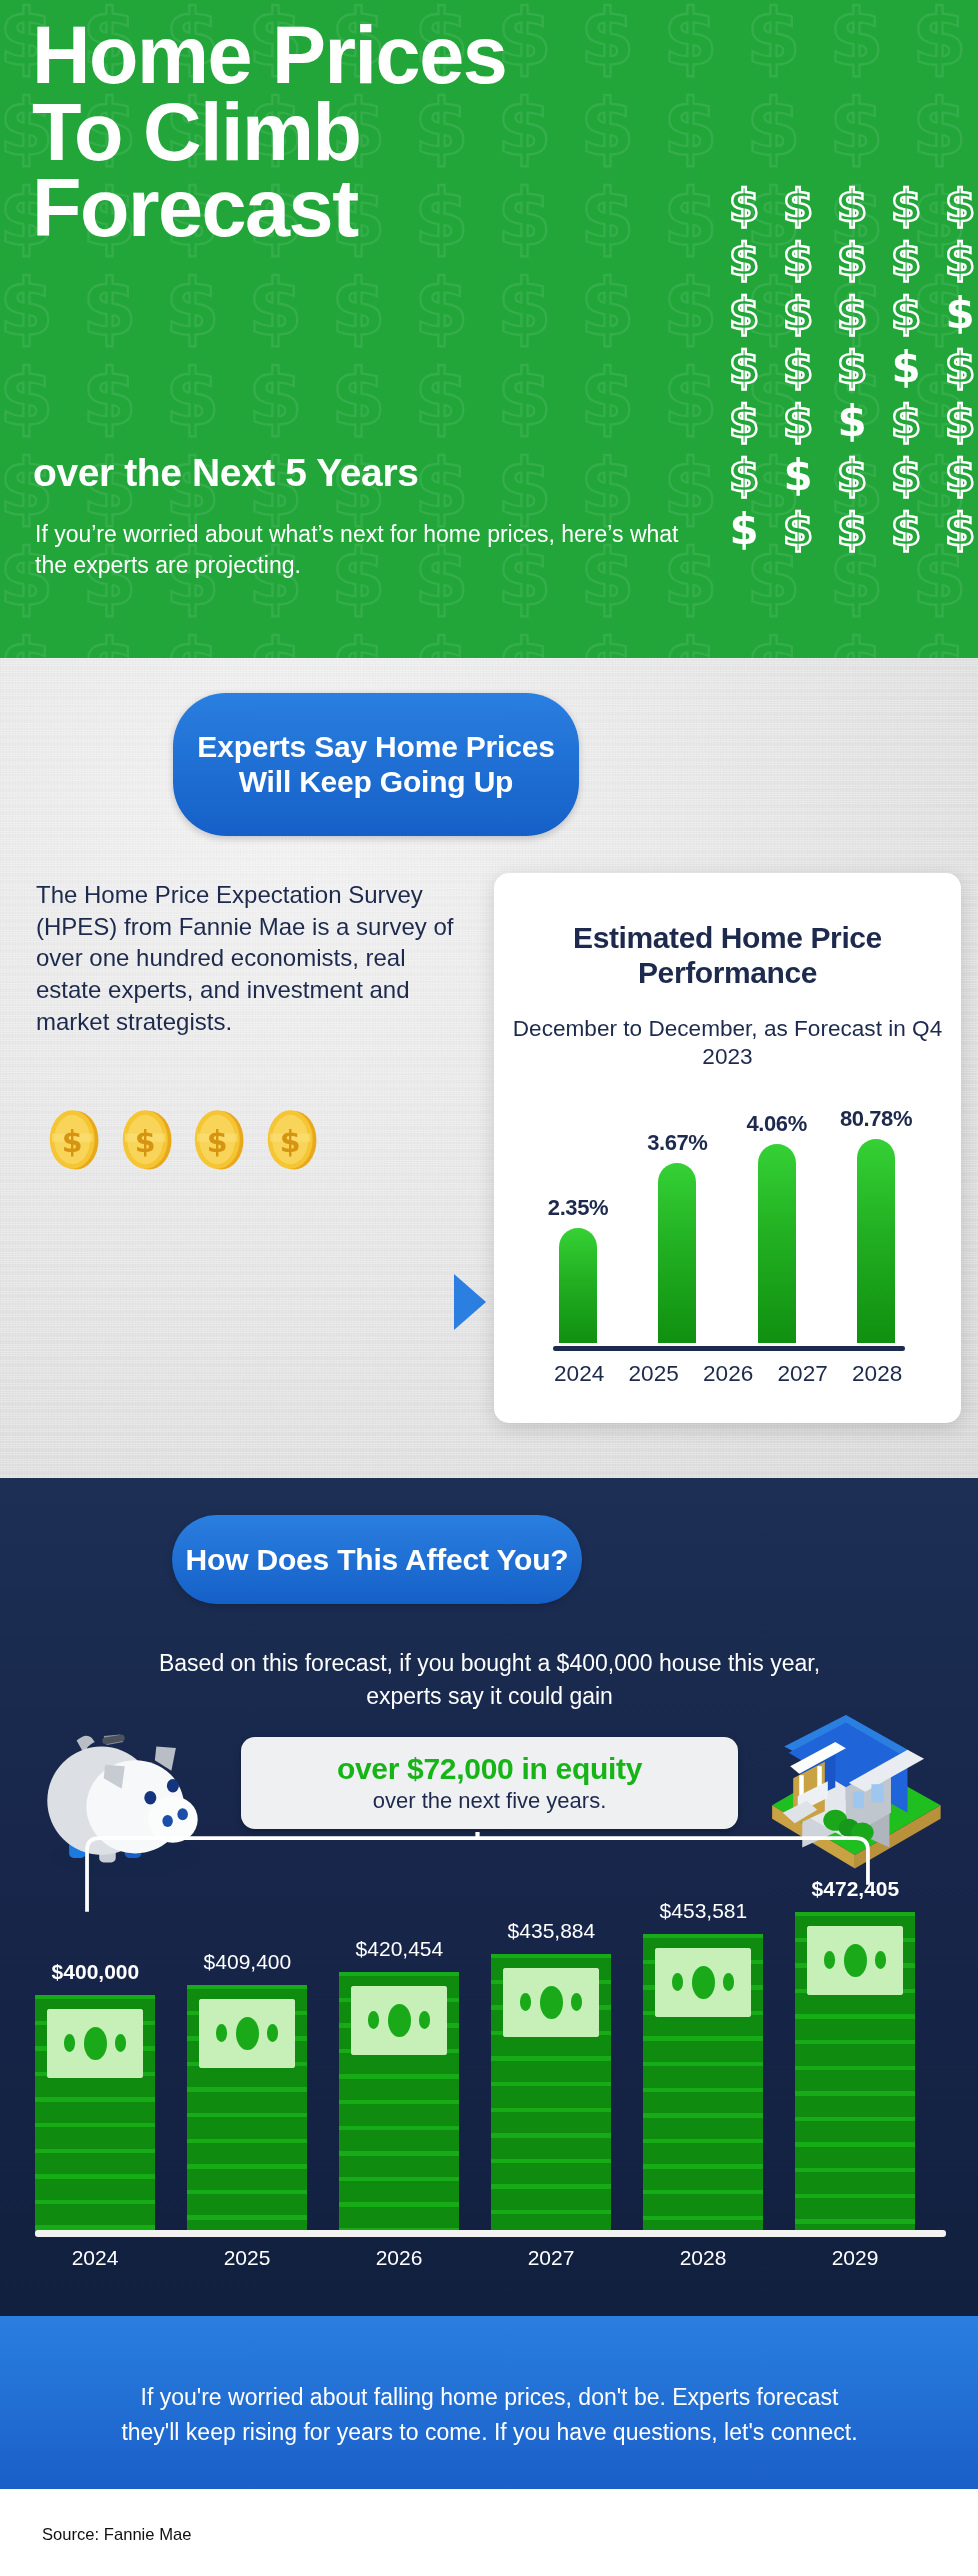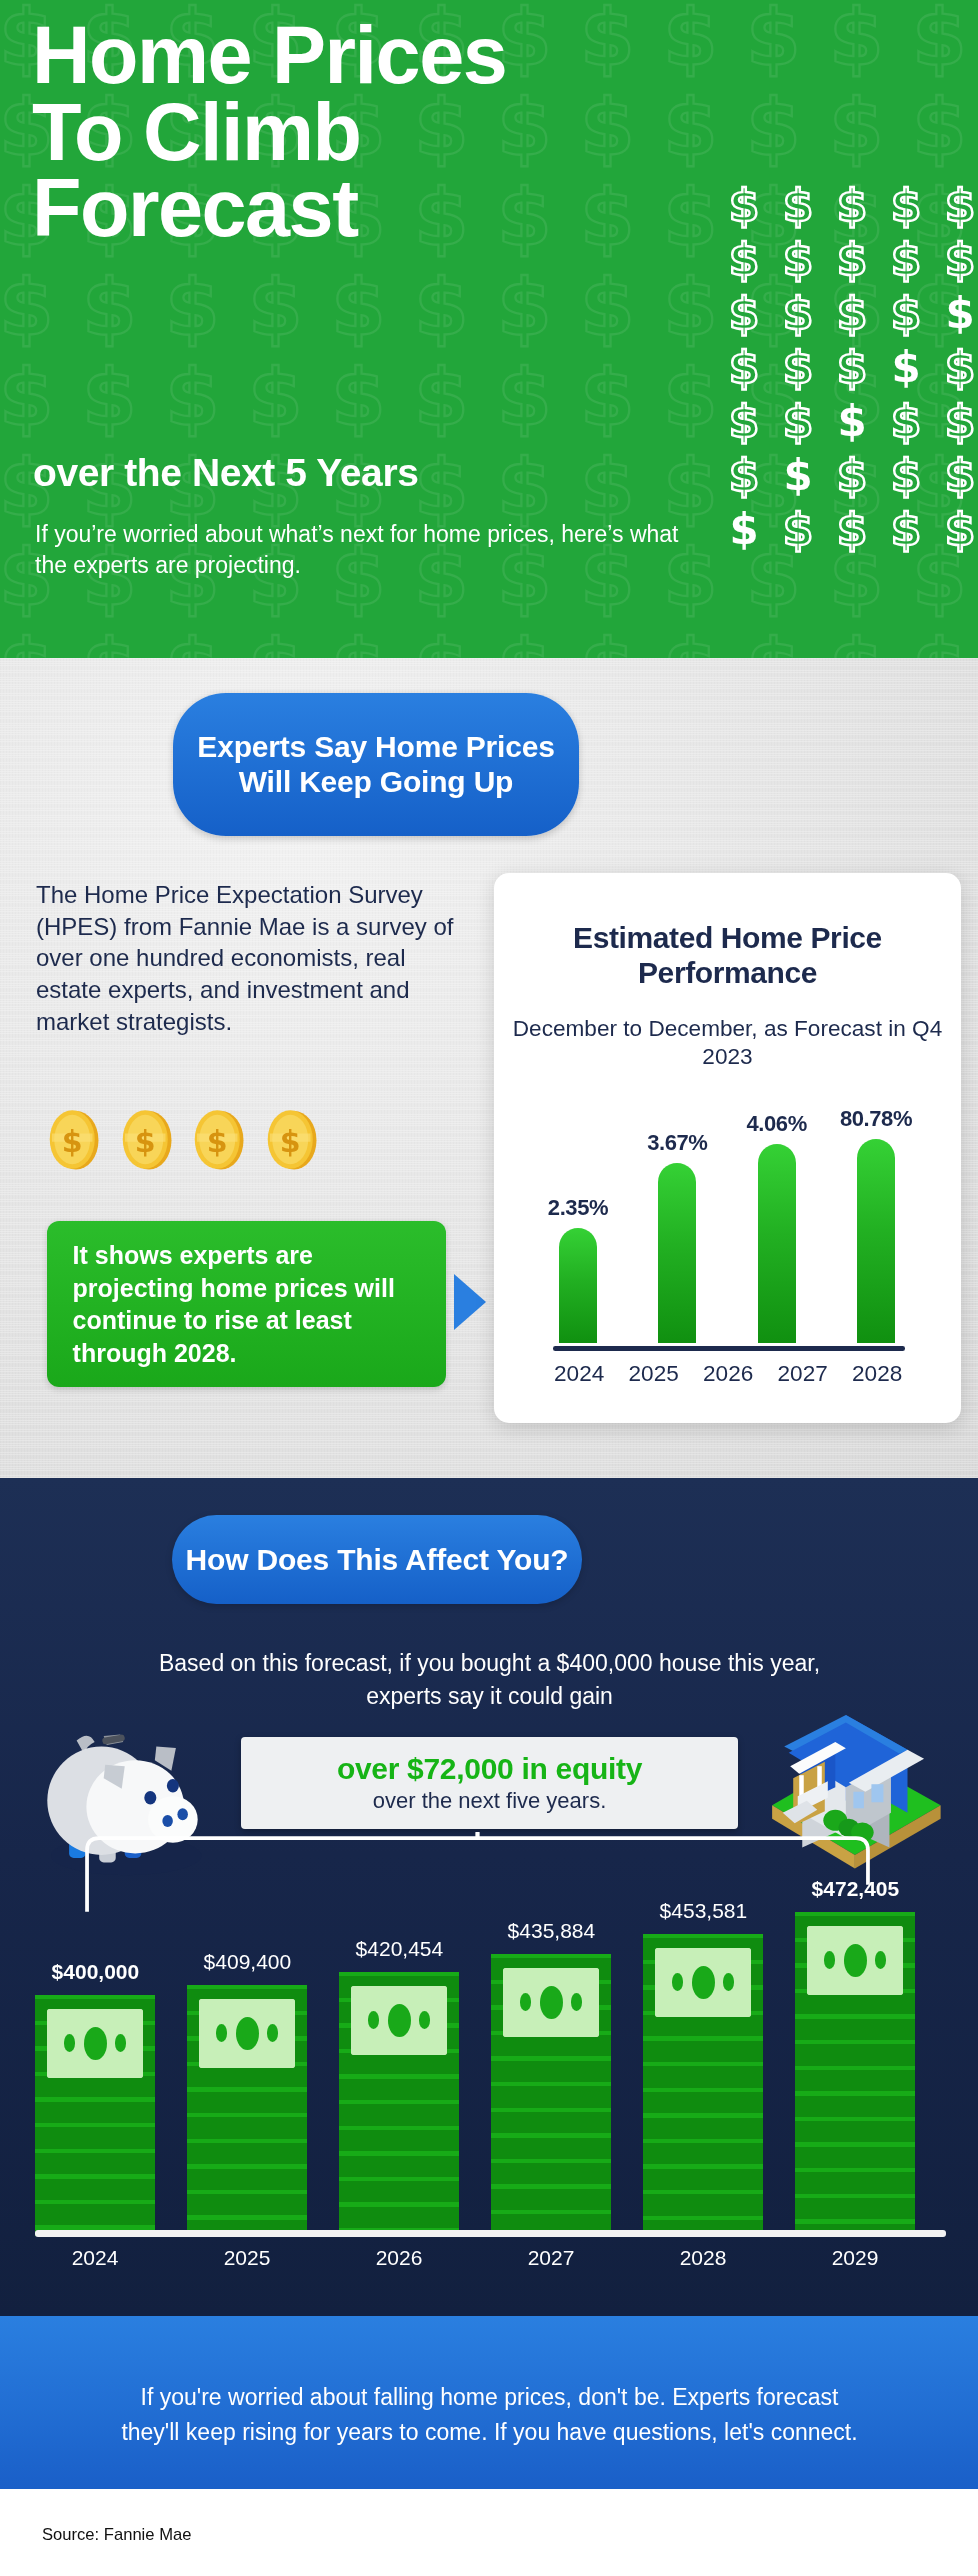--- a/index.html
+++ b/index.html
@@ -146,21 +146,21 @@
   .navy {
     position:absolute; left:0; top:1478px; width:979px; height:838px;
     background:linear-gradient(180deg,#1d2f55 0%,#17264a 45%,#12203f 100%);
   }
   .navy-intro {
     position:absolute; left:128px; top:1647px; width:723px;
     color:#fff; font-size:23px; line-height:1.42; text-align:center;
   }
   .equity-box {
     position:absolute; left:241px; top:1737px; width:497px; height:92px;
-    background:#eef0f2; border-radius:4px;
+    background:#eef0f2; border-radius:14px;
     display:flex; flex-direction:column; align-items:center; justify-content:center;
     box-shadow:0 2.3px 6px rgba(0,0,0,.25);
   }
   .equity-big { color:#16b416; font-weight:800; font-size:30px; letter-spacing:-0.3px; }
   .equity-small { color:#1d2a4d; font-size:22px; margin-top:2.3px; }
 
   .piggy { position:absolute; left:30px; top:1718px; width:188px; height:173px; }
   .house { position:absolute; left:760px; top:1700px; width:192px; height:188px; }
 
   .bracket {
@@ -404,21 +404,20 @@
         </svg></div>
       <div class="coin"><svg viewBox="0 0 78 84" width="59" height="63">
           <ellipse cx="41" cy="43" rx="30" ry="39" fill="#e8a81c"></ellipse>
           <ellipse cx="36" cy="42" rx="30" ry="39" fill="#f5c534"></ellipse>
           <ellipse cx="36" cy="42" rx="24" ry="33" fill="#f8d558"></ellipse>
           <rect x="9" y="34" width="54" height="11" fill="#fbe27e" opacity=".55"></rect>
           <text x="36" y="58" font-family="DejaVu Sans, sans-serif" font-size="40" font-weight="700" fill="#d79410" text-anchor="middle">$</text>
         </svg></div>
     </div>
 
-  <div class="green-callout">It shows experts are projecting home prices will continue to rise at least through 2028.</div>
   <div class="arrow-right"></div>
 
   <div class="chart-card">
     <div class="chart-title" id="chart-title-host">Estimated Home Price Performance</div>
     <div class="chart-sub" id="chart-sub-host">December to December, as Forecast in Q4 2023</div>
     <div class="bars" id="pct-bars">
         <div class="bar-col">
           <div class="bar-val">2.35%</div>
           <div class="bar" style="height: 115px;"></div>
         </div>

